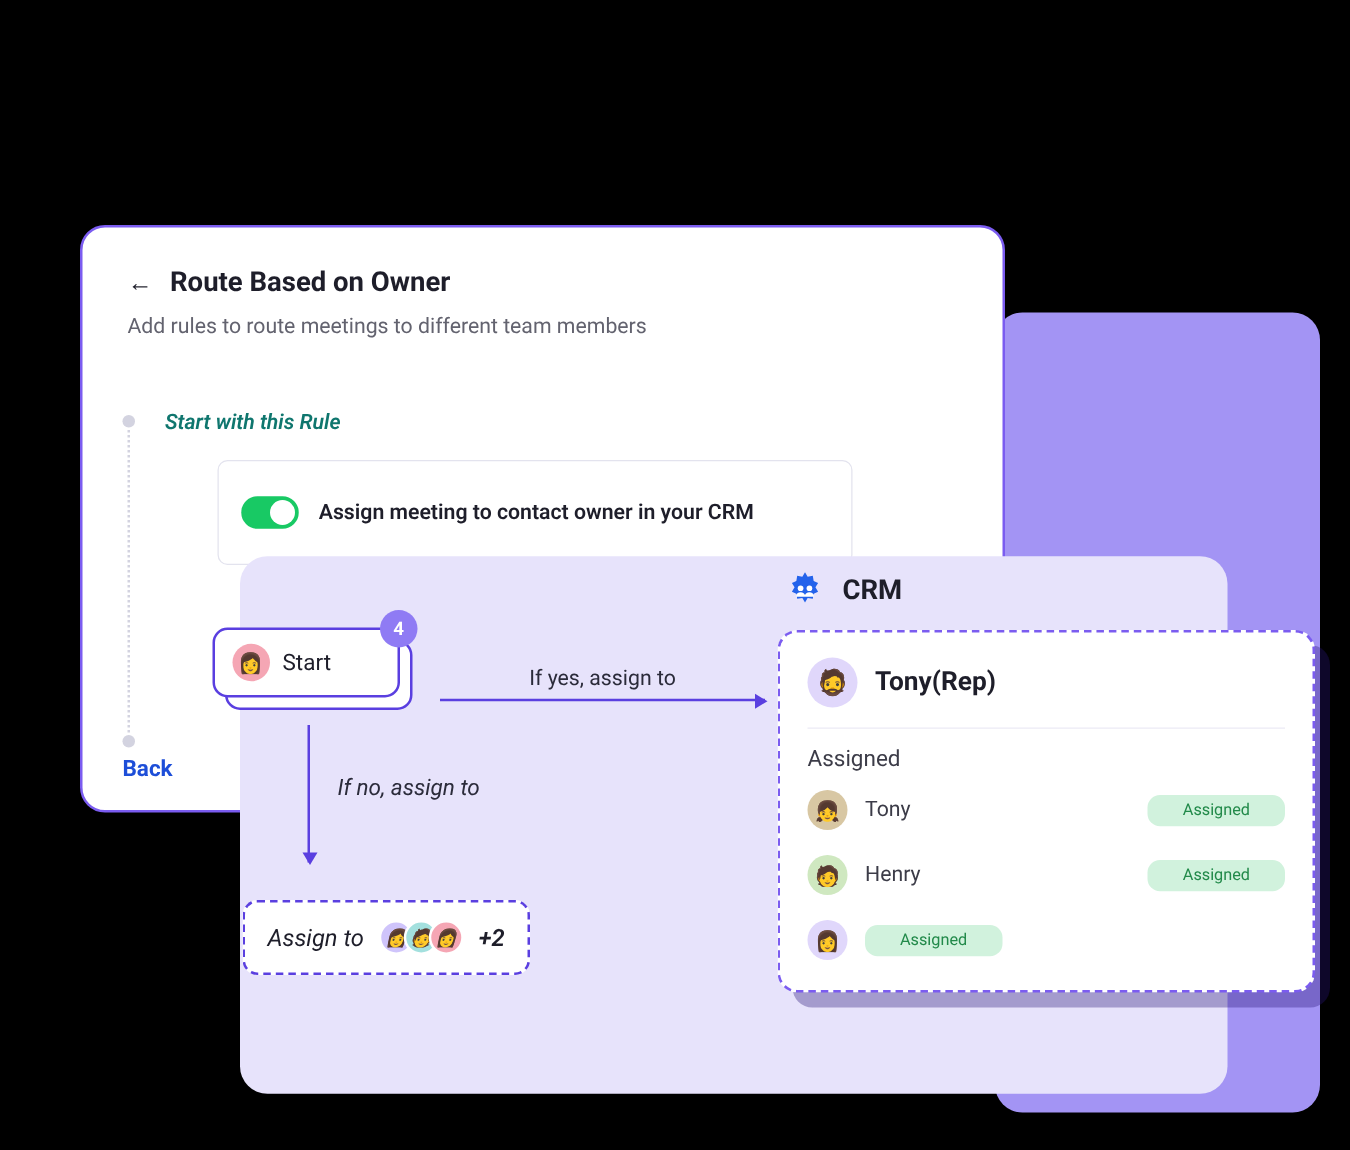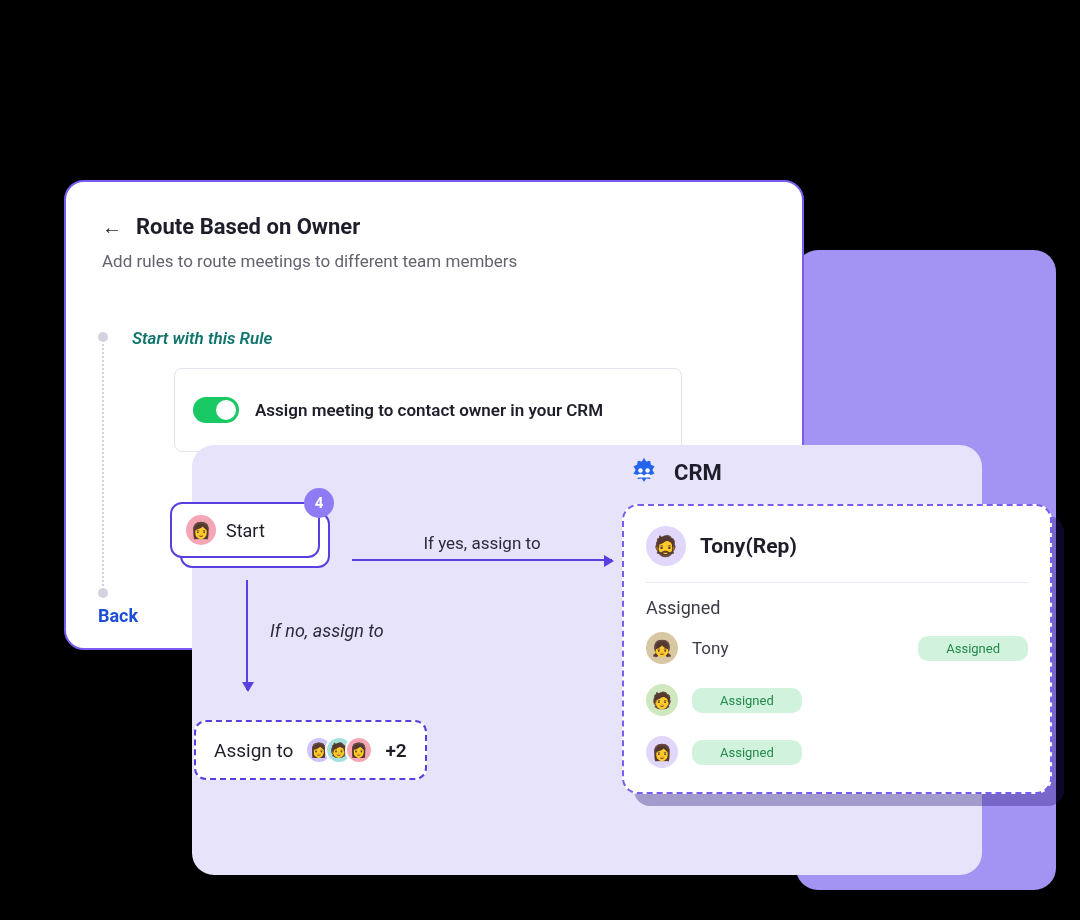--- a/index.html
+++ b/index.html
@@ -261,20 +261,21 @@
     left: 194px;
     top: 720px;
     z-index: 3;
     background: #fff;
     border: 2px dashed #5a3fe0;
     border-radius: 12px;
     padding: 14px 18px;
     display: flex;
     align-items: center;
     gap: 12px;
+    font-style: italic;
   }
   .assign-chip-label {
     font-size: 19px;
     color: #1e1e2a;
   }
   .avatar-stack {
     display: flex;
   }
   .avatar-stack .mini {
     width: 28px; height: 28px;
@@ -470,20 +471,21 @@
     </div>
     <div class="prospects-label">Assigned</div>
 
     <div class="prospect-row">
       <div class="prospect-avatar av-brown">👧</div>
       <div class="prospect-name">Tony</div>
       <div class="status-pill">Assigned</div>
     </div>
     <div class="prospect-row">
       <div class="prospect-avatar av-green">🧑</div>
+      <div class="prospect-name">Henry</div>
       <div class="status-pill">Assigned</div>
     </div>
     <div class="prospect-row">
       <div class="prospect-avatar av-lav">👩</div>
       <div class="status-pill">Assigned</div>
     </div>
   </div>
 </div>
 
 </body></html>

